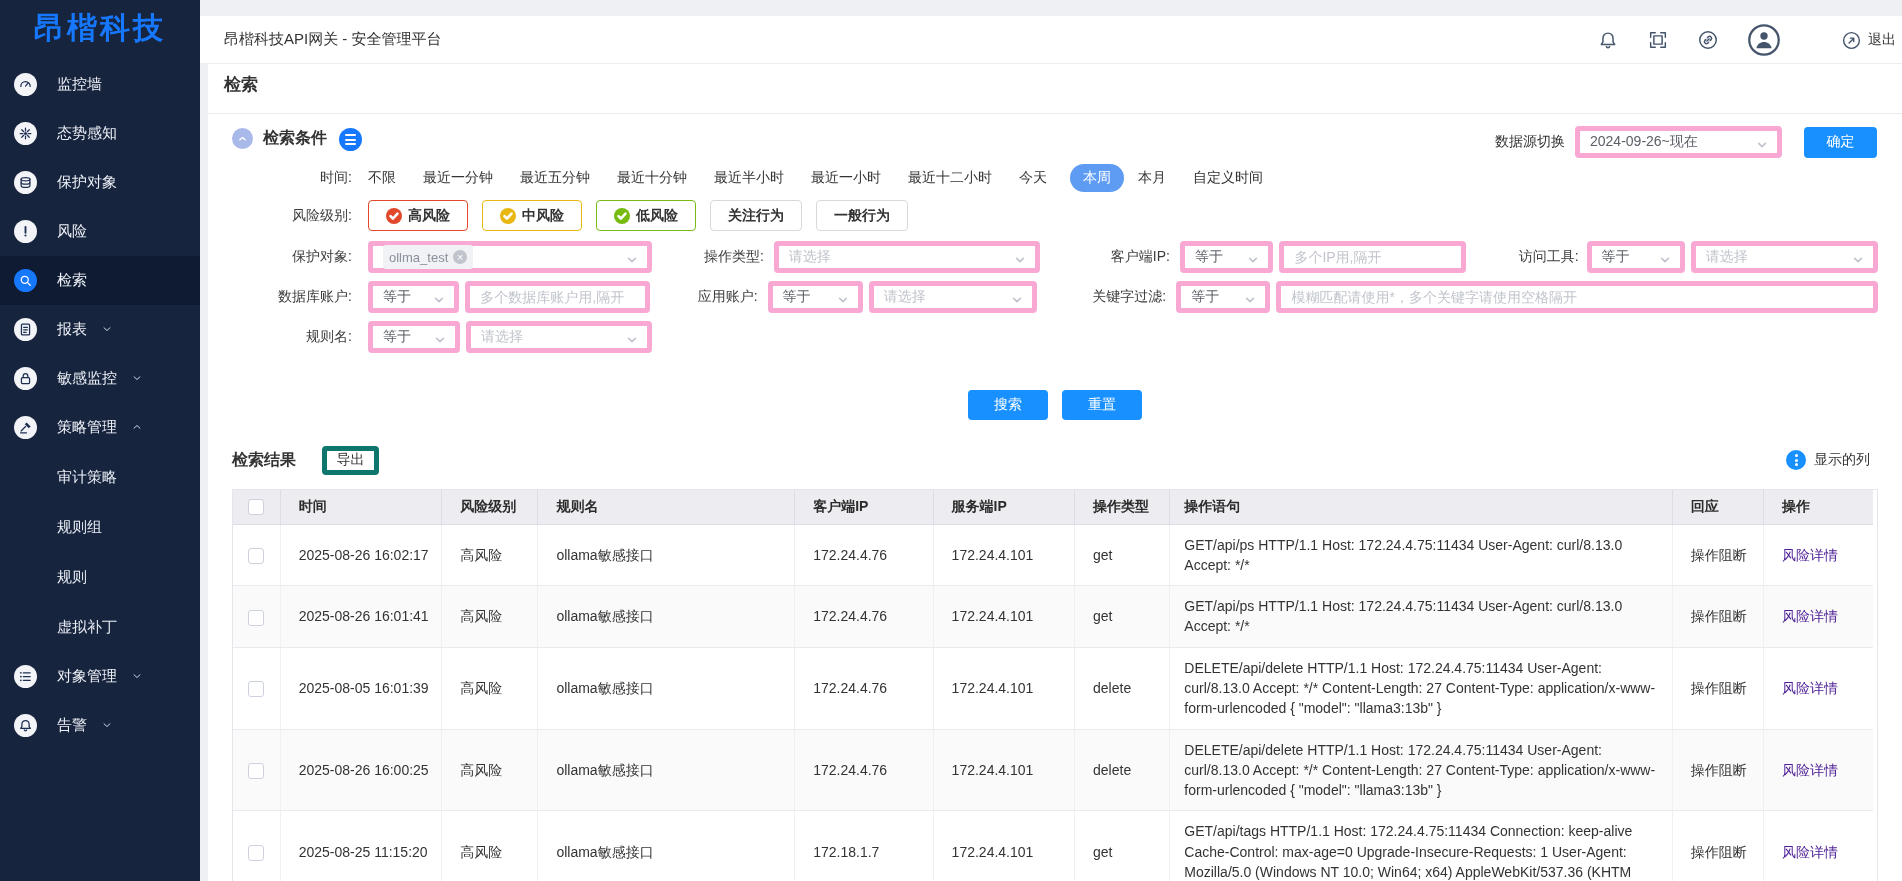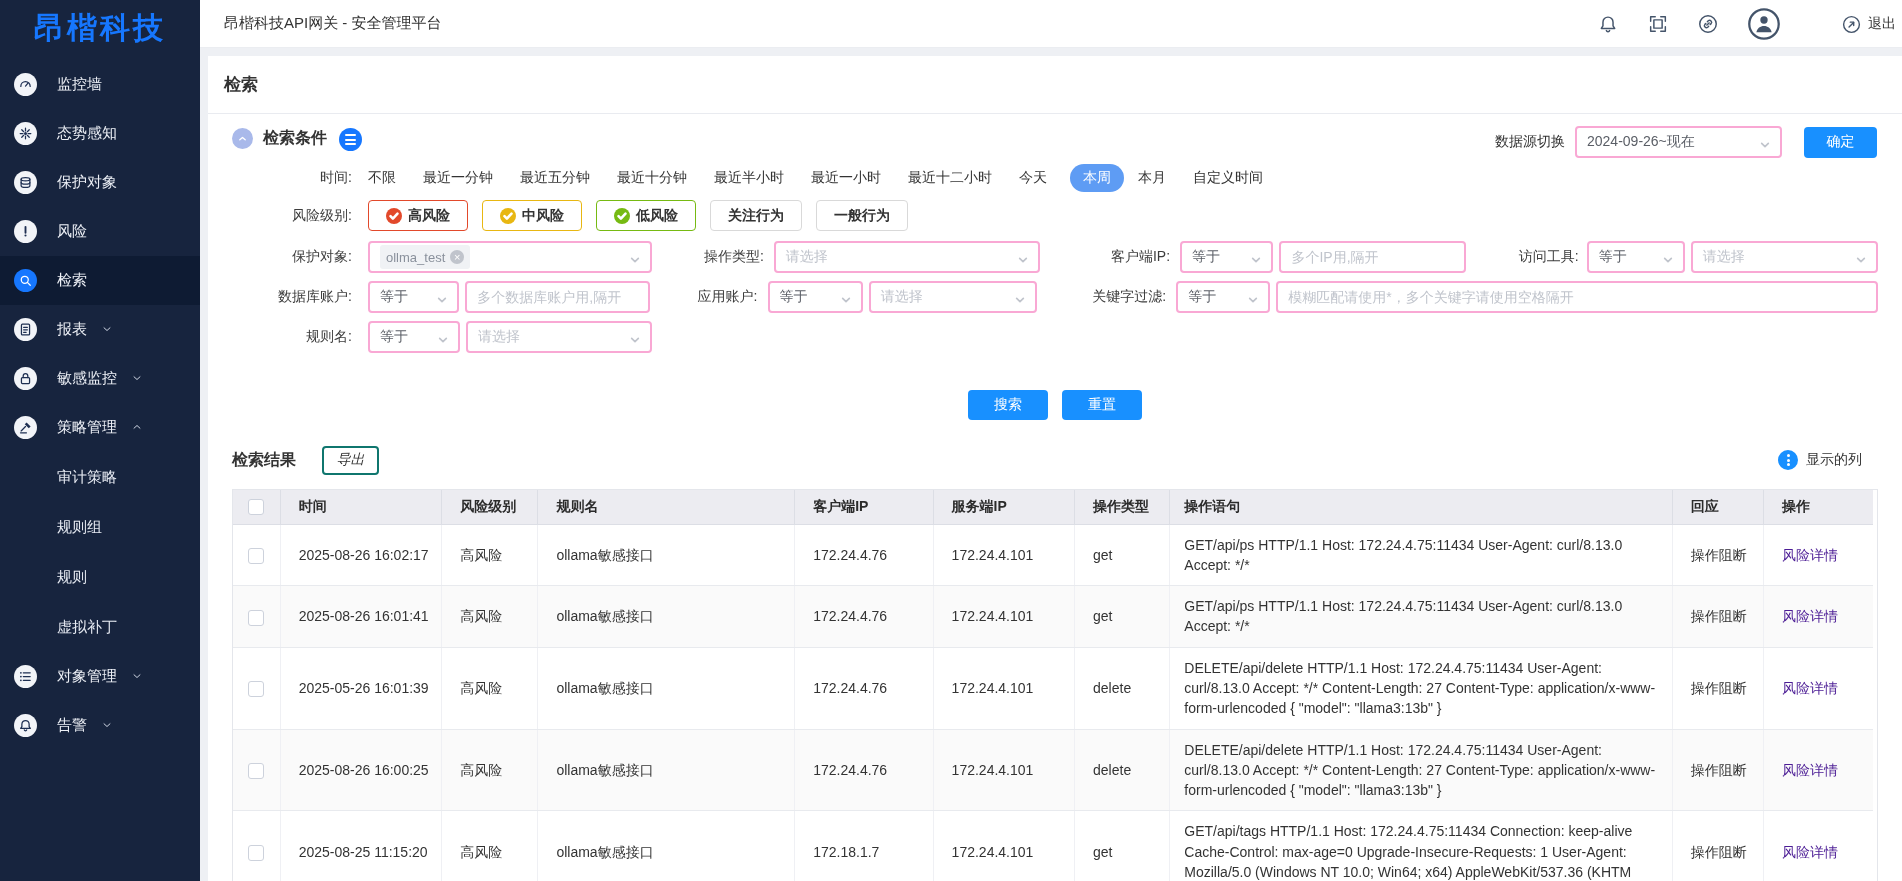--- a/index.html
+++ b/index.html
@@ -16,21 +16,21 @@
   .nav-icon svg { width:15px; height:15px; stroke:#1e2f52; fill:none; stroke-width:2; stroke-linecap:round; stroke-linejoin:round; }
   .nav-item.active .nav-icon { background:#1677ff; }
   .nav-item.active .nav-icon svg { stroke:#fff; }
   .nav-label { margin-left:20px; }
   .nav-chevron { margin-left:14px; }
   .nav-chevron svg { width:12px; height:12px; stroke:#cfd6e4; fill:none; stroke-width:2; stroke-linecap:round; stroke-linejoin:round; }
   .nav-sub { }
   .nav-sub-item { height:50px; display:flex; align-items:center; padding-left:57px; color:#e6eaf2; font-size:15px; cursor:pointer; }
 
   
-  .header { position:absolute; left:200px; top:0; width:1702px; height:48px; background:#fff; border-bottom:1px solid #ebedf1; display:flex; align-items:center; z-index:4; }
+  .header { position:absolute; left:200px; top:16px; width:1702px; height:48px; background:#fff; border-bottom:1px solid #ebedf1; display:flex; align-items:center; z-index:4; }
   .header-title { margin-left:24px; font-size:15px; color:#333; }
   .header-right { position:absolute; right:6px; top:0; height:48px; display:flex; align-items:center; }
   .hicon { width:22px; height:22px; margin-left:28px; cursor:pointer; display:flex; align-items:center; justify-content:center; }
   .hicon svg { width:22px; height:22px; stroke:#44546a; fill:none; stroke-width:1.6; stroke-linecap:round; stroke-linejoin:round; }
   .hicon.avatar svg { width:34px; height:34px; }
   .hicon.avatar { width:34px; height:34px; }
   .logout { display:flex; align-items:center; margin-left:60px; cursor:pointer; }
   .logout svg { width:21px; height:21px; stroke:#44546a; fill:none; stroke-width:1.6; stroke-linecap:round; stroke-linejoin:round; }
   .logout-label { margin-left:6px; color:#333; font-size:14px; white-space:nowrap; }
 
@@ -57,41 +57,41 @@
   .flabel { width:120px; text-align:right; color:#3c3c3c; flex:0 0 auto; }
   .time-opts { display:flex; align-items:center; margin-left:16px; }
   .time-opt { margin-right:27px; cursor:pointer; color:#333; white-space:nowrap; }
   .time-opt.selected { background:#5e9cf4; color:#fff; border-radius:14px; padding:5px 13px; margin-right:14px; margin-left:-4px; }
 
   .risk-opts { display:flex; align-items:center; margin-left:16px; }
   .risk-btn { height:31px; background:#fff; border:1px solid #d9d9d9; border-radius:4px; display:flex; align-items:center; justify-content:center; padding:0 17px; margin-right:14px; cursor:pointer; font-weight:bold; color:#333; font-size:14px; }
   .risk-check { width:16px; height:16px; border-radius:50%; margin-right:6px; position:relative; }
   .risk-check svg { position:absolute; left:2px; top:2px; width:12px; height:12px; stroke:#fff; fill:none; stroke-width:2.6; stroke-linecap:round; stroke-linejoin:round; }
 
-  .sel, .inp { height:32px; border:2px solid #f9a8d4; border-radius:4px; background:#fff; display:flex; align-items:center; padding:0 10px; position:relative; }
+  .sel, .inp { height:32px; border:5px solid #f9a8d4; border-radius:4px; background:#fff; display:flex; align-items:center; padding:0 10px; position:relative; }
   .sel { cursor:pointer; justify-content:space-between; }
   .sel .ph { color:#c0c4cc; }
   .sel .val { color:#5a5e66; }
   .sel .chev { width:10px; height:10px; margin-left:6px; flex:0 0 auto; }
   .sel .chev svg { width:10px; height:10px; stroke:#c0c4cc; fill:none; stroke-width:2; stroke-linecap:round; stroke-linejoin:round; }
   .inp input { border:none; outline:none; width:100%; font-size:14px; font-family:inherit; color:#333; background:transparent; }
   .inp input::placeholder { color:#c0c4cc; }
   .tag { background:#f0f2f5; border-radius:3px; height:24px; display:flex; align-items:center; padding:0 6px; color:#8a919c; font-size:13px; }
   .tag-x { width:14px; height:14px; border-radius:50%; background:#c0c4cc; color:#fff; font-size:11px; line-height:14px; text-align:center; margin-left:5px; cursor:pointer; }
   .gap6 { width:6px; flex:0 0 6px; }
 
   .actions-row { display:flex; justify-content:center; margin-top:37px; }
   .btn-search { width:80px; height:30px; }
   .btn-reset { width:80px; height:30px; margin-left:14px; }
 
   
   .results-head { display:flex; align-items:center; position:relative; margin:25px 24px 0 24px; height:30px; }
   .results-title { font-size:16px; font-weight:bold; color:#333;font-family:Liberation Mono, monospace; }
-  .btn-export { margin-left:26px; height:29px; width:57px; background:#fff; border:2px solid #0f766e; border-radius:4px; color:#333; font-size:14px; cursor:pointer; font-family:inherit;font-style:italic; }
-  .columns-toggle { position:absolute; right:16px; display:flex; align-items:center; cursor:pointer; }
+  .btn-export { margin-left:26px; height:29px; width:57px; background:#fff; border:5px solid #0f766e; border-radius:4px; color:#333; font-size:14px; cursor:pointer; font-family:inherit; }
+  .columns-toggle { position:absolute; right:8px; display:flex; align-items:center; cursor:pointer; }
   .dots-btn { width:20px; height:20px; border-radius:50%; background:#1890ff; position:relative; margin-right:8px; }
   .dots-btn i { position:absolute; left:8.5px; width:3px; height:3px; border-radius:50%; background:#fff; }
   .dots-btn i:nth-child(1){ top:4px; } .dots-btn i:nth-child(2){ top:8.5px; } .dots-btn i:nth-child(3){ top:13px; }
   .columns-label { color:#333; font-size:14px; }
 
   .table-wrap { margin:14px 24px 0 24px; border:1px solid #e4e6eb; border-bottom:none; }
   table { border-collapse:collapse; table-layout:fixed; width:1640px; }
   th { background:#ececf1; font-weight:bold; text-align:left; color:#2b2b2b; font-size:14px; height:34px; padding:0 8px 0 18px; border-right:1px solid #dcdee5; border-bottom:1px solid #dcdee5; }
   th:last-child { border-right:none; }
   td { padding:10px 10px 10px 18px; border-right:1px solid #eff0f4; border-bottom:1px solid #e8eaee; color:#333; font-size:14px; vertical-align:middle; line-height:1.45; }
@@ -522,21 +522,21 @@
             <td>ollama敏感接口</td>
             <td>172.24.4.76</td>
             <td>172.24.4.101</td>
             <td>get</td>
             <td class="stmt">GET/api/ps HTTP/1.1 Host: 172.24.4.75:11434 User-Agent: curl/8.13.0 Accept: */*</td>
             <td>操作阻断</td>
             <td><a class="risk-link">风险详情</a></td>
           </tr>
           <tr>
             <td class="cb-col"><span class="cb"></span></td>
-            <td>2025-05-26 16:01:39</td>
+            <td>2025-08-05 16:01:39</td>
             <td>高风险</td>
             <td>ollama敏感接口</td>
             <td>172.24.4.76</td>
             <td>172.24.4.101</td>
             <td>delete</td>
             <td class="stmt">DELETE/api/delete HTTP/1.1 Host: 172.24.4.75:11434 User-Agent: curl/8.13.0 Accept: */* Content-Length: 27 Content-Type: application/x-www-form-urlencoded { "model": "llama3:13b" }</td>
             <td>操作阻断</td>
             <td><a class="risk-link">风险详情</a></td>
           </tr>
           <tr class="zebra">

